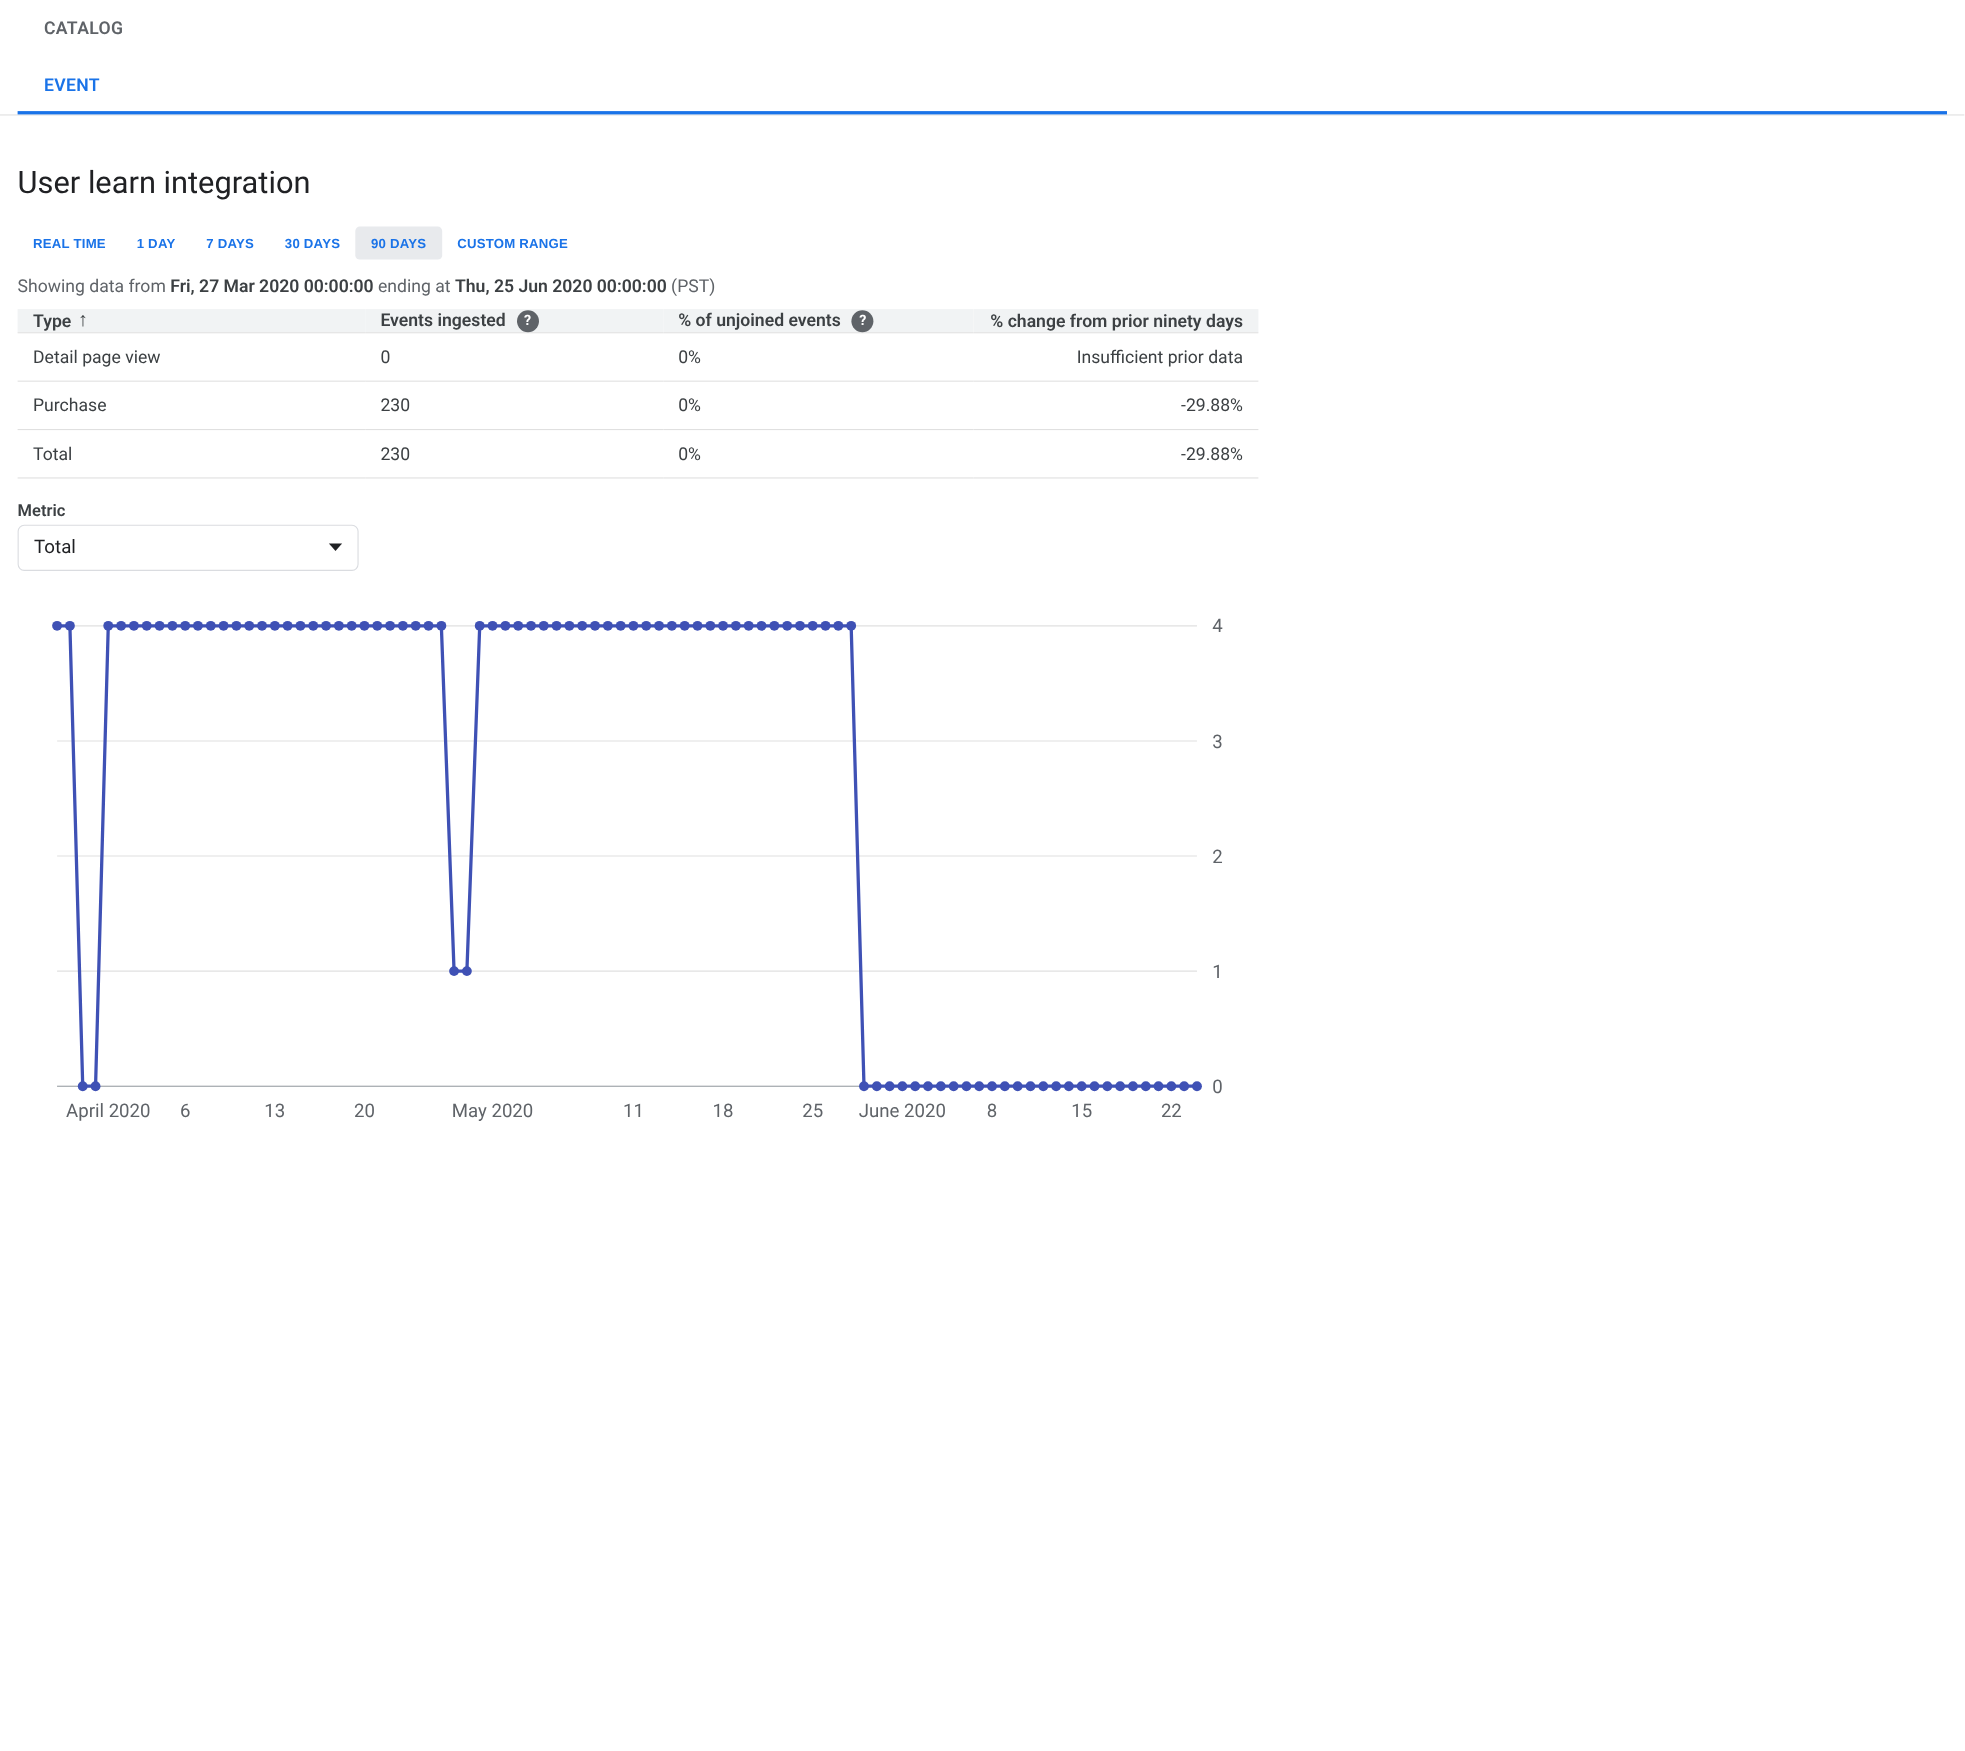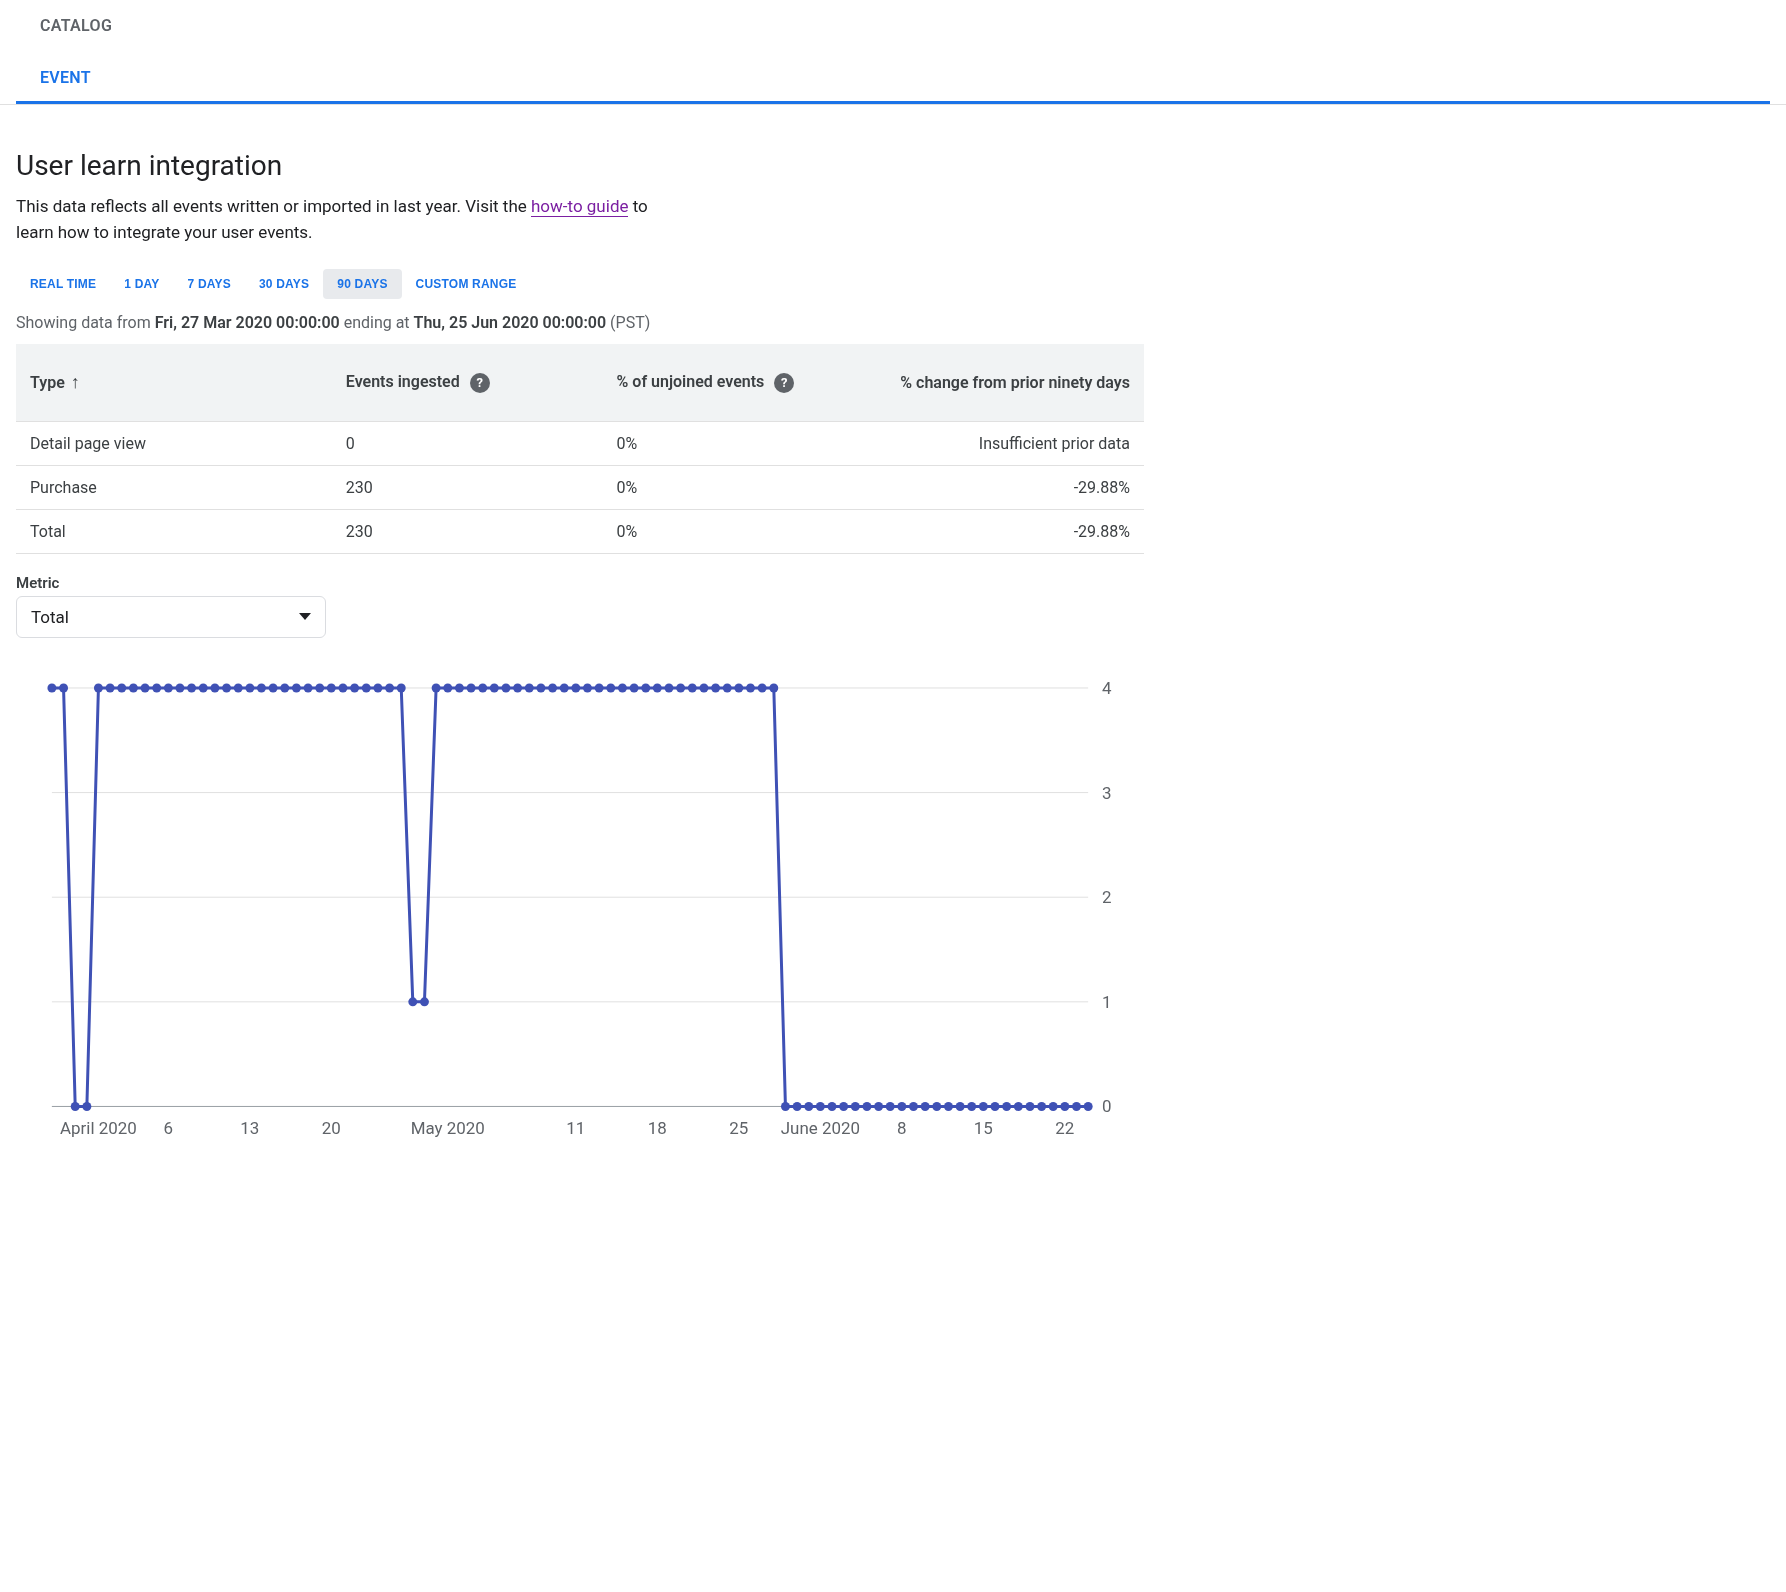--- a/index.html
+++ b/index.html
@@ -11,21 +11,21 @@
     .content { padding: 20px 16px 0 16px; max-width: 1160px; }
     h1 { font-size: 28px; font-weight: 400; margin: 24px 0 12px; }
     .desc { font-size: 17px; color: #202124; line-height: 1.5; max-width: 640px; }
     .desc a { color: #7b1fa2; text-decoration: none; border-bottom: 1px solid #7b1fa2; }
     .range-row { display: flex; gap: 0; margin-top: 24px; }
     .range-btn { padding: 8px 14px; font-size: 12px; font-weight: 600; color: #1a73e8; background: transparent; border: none; cursor: pointer; letter-spacing: 0.2px; }
     .range-btn.active { background: #e8eaed; border-radius: 4px; }
     .showing { font-size: 16px; color: #5f6368; margin-top: 14px; }
     .showing strong { color: #3c4043; font-weight: 600; }
     table.data { width: 100%; border-collapse: collapse; margin-top: 12px; font-size: 16px; }
-    table.data th { text-align: left; font-weight: 600; padding: 28px 14px; background: #f1f3f4; border-bottom: 1px solid #e0e0e0; color: #3c4043; margin-top: 16px; }
+    table.data th { text-align: left; font-weight: 600; padding: 0 14px; background: #f1f3f4; border-bottom: 1px solid #e0e0e0; color: #3c4043; margin-top: 16px; }
     table.data th.right, table.data td.right { text-align: right; }
     table.data td { padding: 12px 14px; border-bottom: 1px solid #e0e0e0; color: #3c4043; }
     .sortcol { display: inline-flex; align-items: center; gap: 6px; cursor: pointer; }
     .sort-arrow { font-size: 18px; line-height: 1; }
     .help-icon { display: inline-flex; align-items: center; justify-content: center; width: 20px; height: 20px; border-radius: 50%; background: #5f6368; color: #fff; font-size: 13px; font-weight: 700; margin-left: 6px; cursor: help; vertical-align: middle; }
     .metric-wrap { margin-top: 20px; }
     .metric-wrap label { display: block; font-size: 15px; font-weight: 600; color: #3c4043; margin-bottom: 4px; }
     .metric-select { position: relative; display: inline-flex; align-items: center; justify-content: space-between; width: 310px; padding: 10px 14px; border: 1px solid #dadce0; border-radius: 6px; font-size: 17px; cursor: pointer; background: #fff; }
     .metric-select .caret { width: 0; height: 0; border-left: 6px solid transparent; border-right: 6px solid transparent; border-top: 7px solid #202124; }
     .chart-wrap { margin-top: 40px; padding: 0 6px 20px; }
@@ -40,23 +40,20 @@
 <body>
 
 <div class="page">
   <div class="topnav">
     <div class="tab">CATALOG</div>
     <div class="tab active">EVENT</div>
   </div>
 
   <div class="content">
     <h1>User learn integration</h1>
-    <p class="desc">
-      <span>This data reflects all events written or imported in last year. Visit the </span><a href="#">how-to guide</a><span> to learn how to integrate your user events.</span>
-    </p>
 
     <div class="range-row">
       <button class="range-btn">REAL TIME</button>
       <button class="range-btn">1 DAY</button>
       <button class="range-btn">7 DAYS</button>
       <button class="range-btn">30 DAYS</button>
       <button class="range-btn active">90 DAYS</button>
       <button class="range-btn">CUSTOM RANGE</button>
     </div>
 

